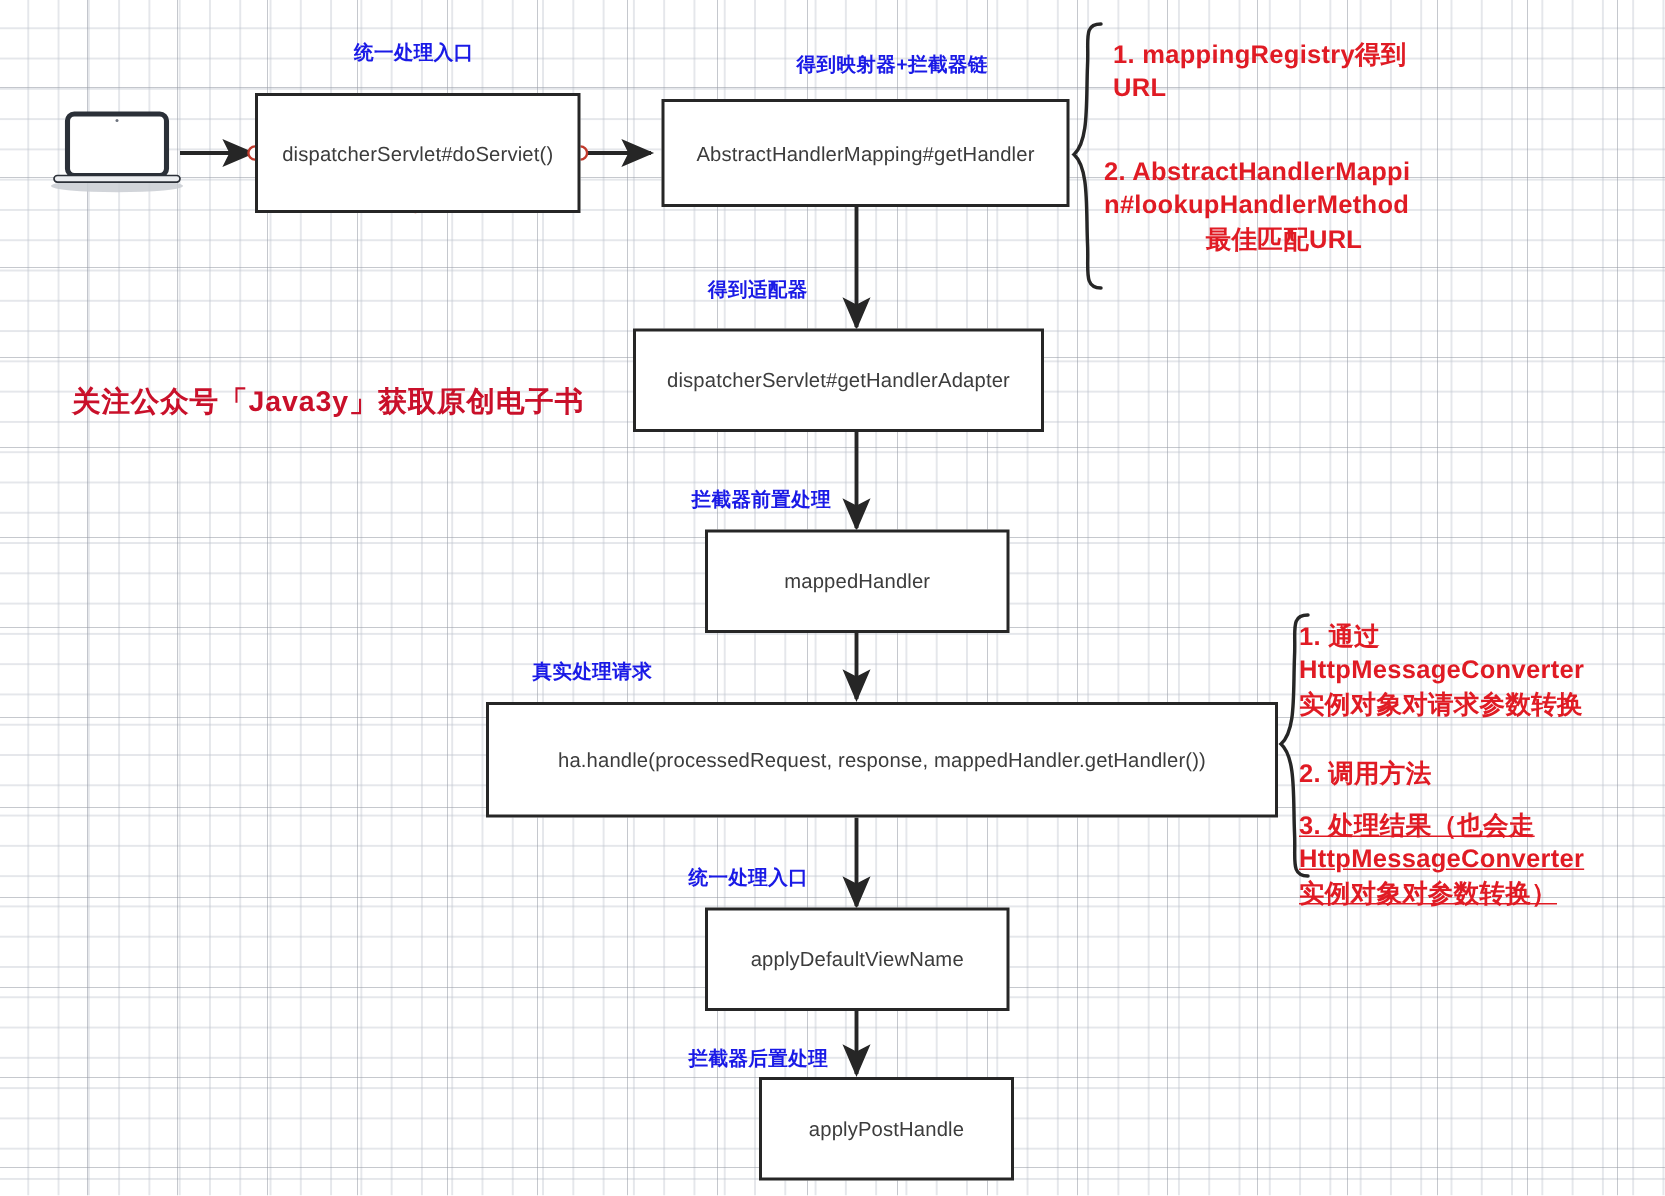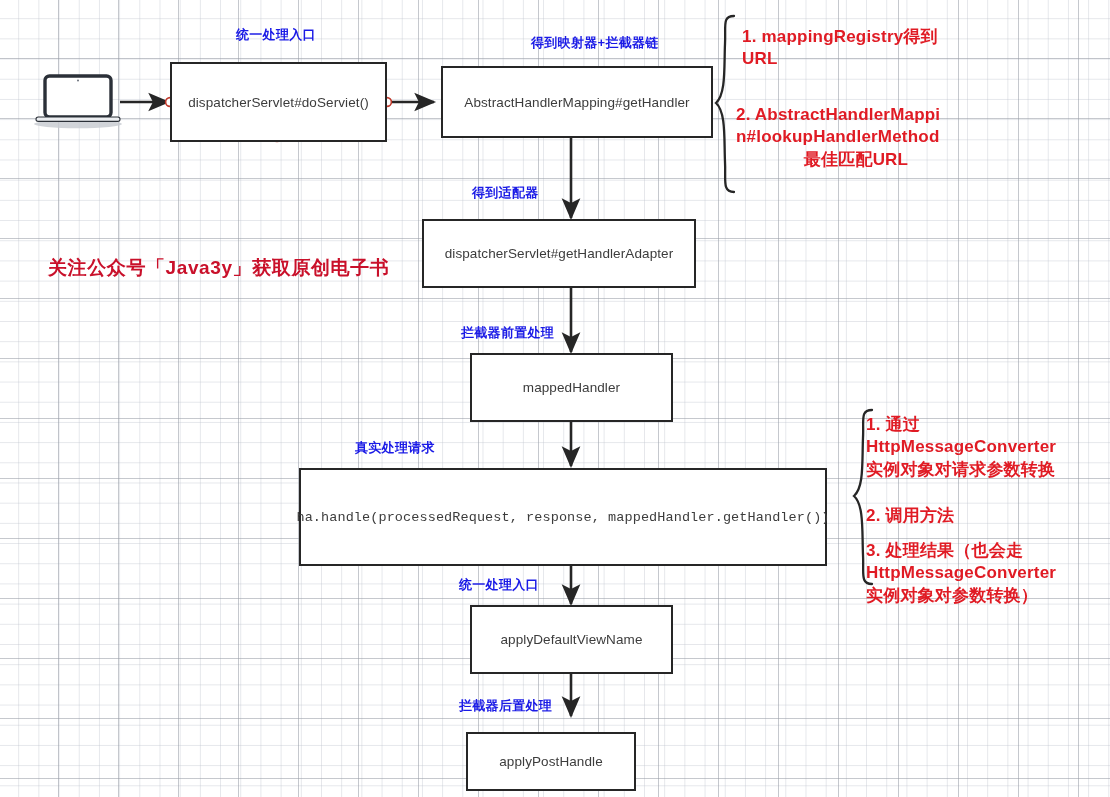--- a/index.html
+++ b/index.html
@@ -125,25 +125,25 @@
   </div>
 
   <div class="box" style="left:441px;top:66px;width:272px;height:72px;">AbstractHandlerMapping#getHandler</div>
 
   <div class="box" style="left:170px;top:62px;width:217px;height:80px;">dispatcherServlet#doServiet()</div>
 
   <div class="box" style="left:422px;top:219px;width:274px;height:69px;">dispatcherServlet#getHandlerAdapter</div>
 
   <div class="box" style="left:470px;top:353px;width:203px;height:69px;">mappedHandler</div>
 
-  <div class="box" style="left:299px;top:468px;width:528px;height:98px;font-family:Liberation Mono, monospace;">ha.handle(processedRequest, response, mappedHandler.getHandler())</div>
+  <div class="box" style="left:324px;top:468px;width:528px;height:77px;">ha.handle(processedRequest, response, mappedHandler.getHandler())</div>
 
   <div class="box" style="left:470px;top:605px;width:203px;height:69px;">applyDefaultViewName</div>
 
-  <div class="box" style="left:466px;top:718px;width:170px;height:59px;margin-top:14px;">applyPostHandle</div>
+  <div class="box" style="left:506px;top:718px;width:170px;height:69px;">applyPostHandle</div>
 
   <div class="bluelabel" style="left:236px;top:26px;">统一处理入口</div>
 
   <div class="bluelabel" style="left:507px;top:34px;margin-left:24px;">得到映射器+拦截器链</div>
 
   <div class="bluelabel" style="left:472px;top:184px;">得到适配器</div>
 
   <div class="bluelabel" style="left:461px;top:324px;">拦截器前置处理</div>
 
   <div class="bluelabel" style="left:355px;top:439px;text-align:right;">真实处理请求</div>
@@ -166,21 +166,21 @@
   <div class="rednote left" style="left:866px;top:414px;width:236px;">
     <div>1. 通过</div>
     <div>HttpMessageConverter</div>
     <div>实例对象对请求参数转换</div>
   </div>
 
   <div class="rednote left" style="left:866px;top:505px;width:236px;">
     <div>2. 调用方法</div>
   </div>
 
-  <div class="rednote left" style="left:866px;top:540px;width:240px;">
+  <div class="rednote left" style="left:866px;top:540px;width:240px;text-decoration:underline;">
     <div>3. 处理结果（也会走</div>
     <div>HttpMessageConverter</div>
     <div>实例对象对参数转换）</div>
   </div>
 
   <div class="promo" style="left:48px;top:255px;">关注公众号「Java3y」获取原创电子书</div>
 
 </div>
 
 </body></html>

